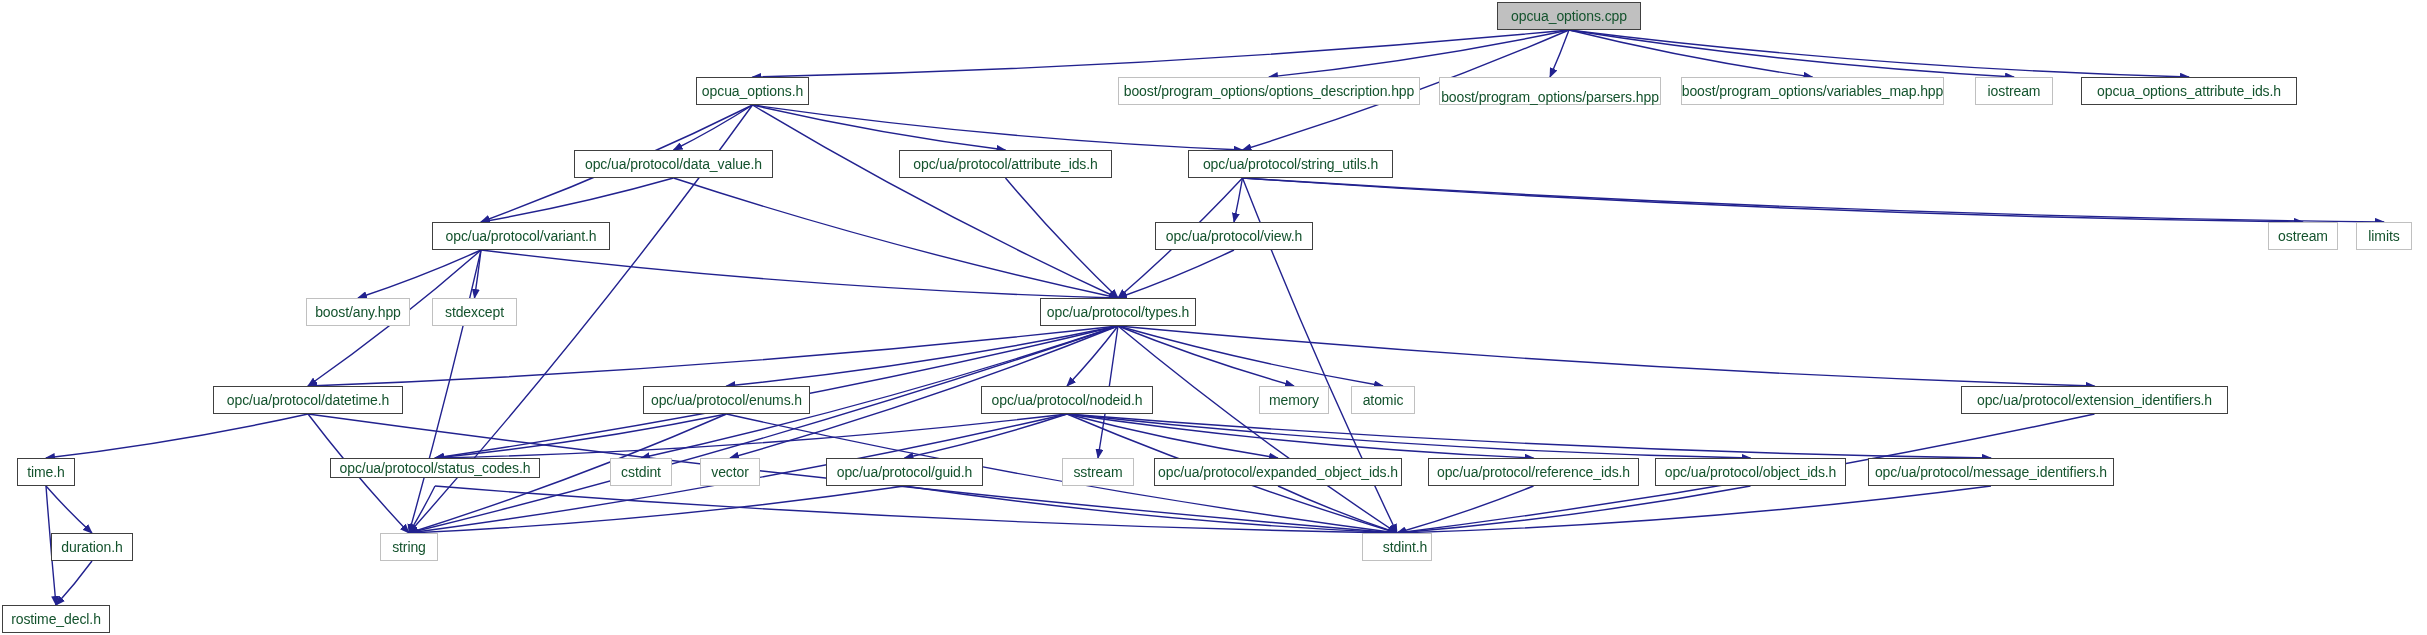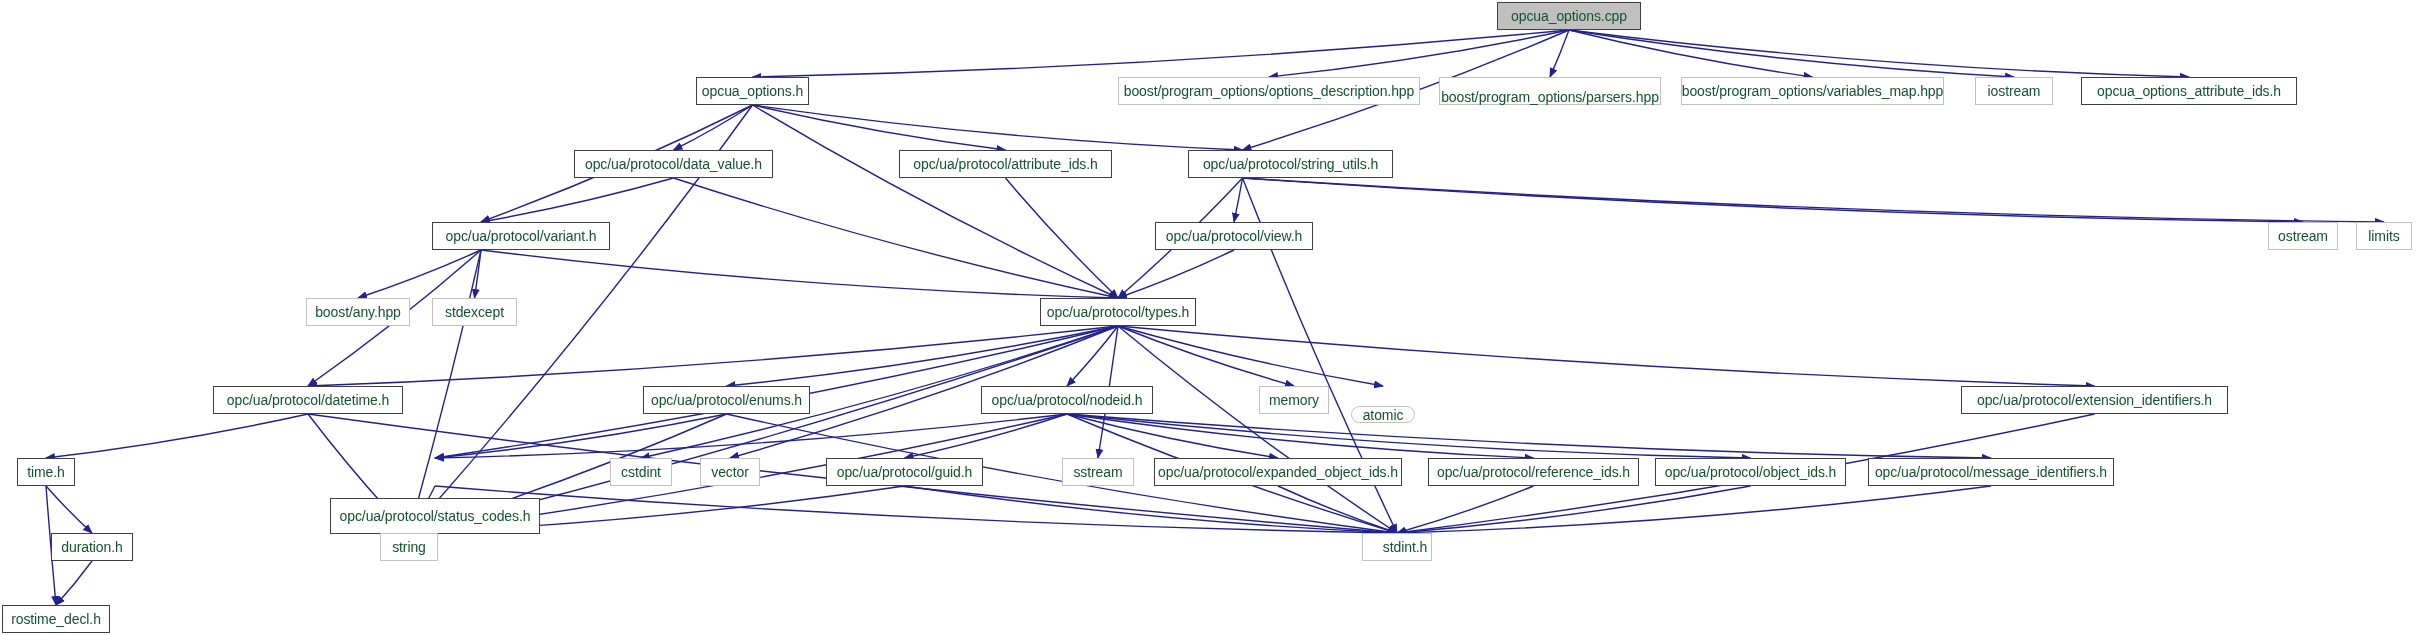--- a/index.html
+++ b/index.html
@@ -151,30 +151,30 @@
       </div>
       <div class="node hdr" style="left: 643px; top: 386px; width: 167px; height: 28px;">
         <span>opc/ua/protocol/enums.h</span>
       </div>
       <div class="node hdr" style="left: 981px; top: 386px; width: 172px; height: 28px;">
         <span>opc/ua/protocol/nodeid.h</span>
       </div>
       <div class="node sys" style="left: 1259px; top: 386px; width: 70px; height: 28px;">
         <span>memory</span>
       </div>
-      <div class="node sys" style="left: 1351px; top: 406px; width: 64px; height: 17px; border-radius: 11px;">
+      <div class="node sys" style="left: 1351px; top: 386px; width: 64px; height: 28px;">
         <span>atomic</span>
       </div>
       <div class="node hdr" style="left: 1961px; top: 386px; width: 267px; height: 28px;">
         <span>opc/ua/protocol/extension_identifiers.h</span>
       </div>
       <div class="node hdr" style="left: 17px; top: 458px; width: 58px; height: 28px;">
         <span>time.h</span>
       </div>
-      <div class="node hdr" style="left: 330px; top: 458px; width: 210px; height: 36px; margin-top: 40px;">
+      <div class="node hdr" style="left: 330px; top: 458px; width: 210px; height: 20px;">
         <span>opc/ua/protocol/status_codes.h</span>
       </div>
       <div class="node sys" style="left: 610px; top: 458px; width: 62px; height: 28px; align-items: center;">
         <span>cstdint</span>
       </div>
       <div class="node sys" style="left: 700px; top: 458px; width: 60px; height: 28px;">
         <span>vector</span>
       </div>
       <div class="node hdr" style="left: 826px; top: 458px; width: 157px; height: 28px;">
         <span>opc/ua/protocol/guid.h</span>

